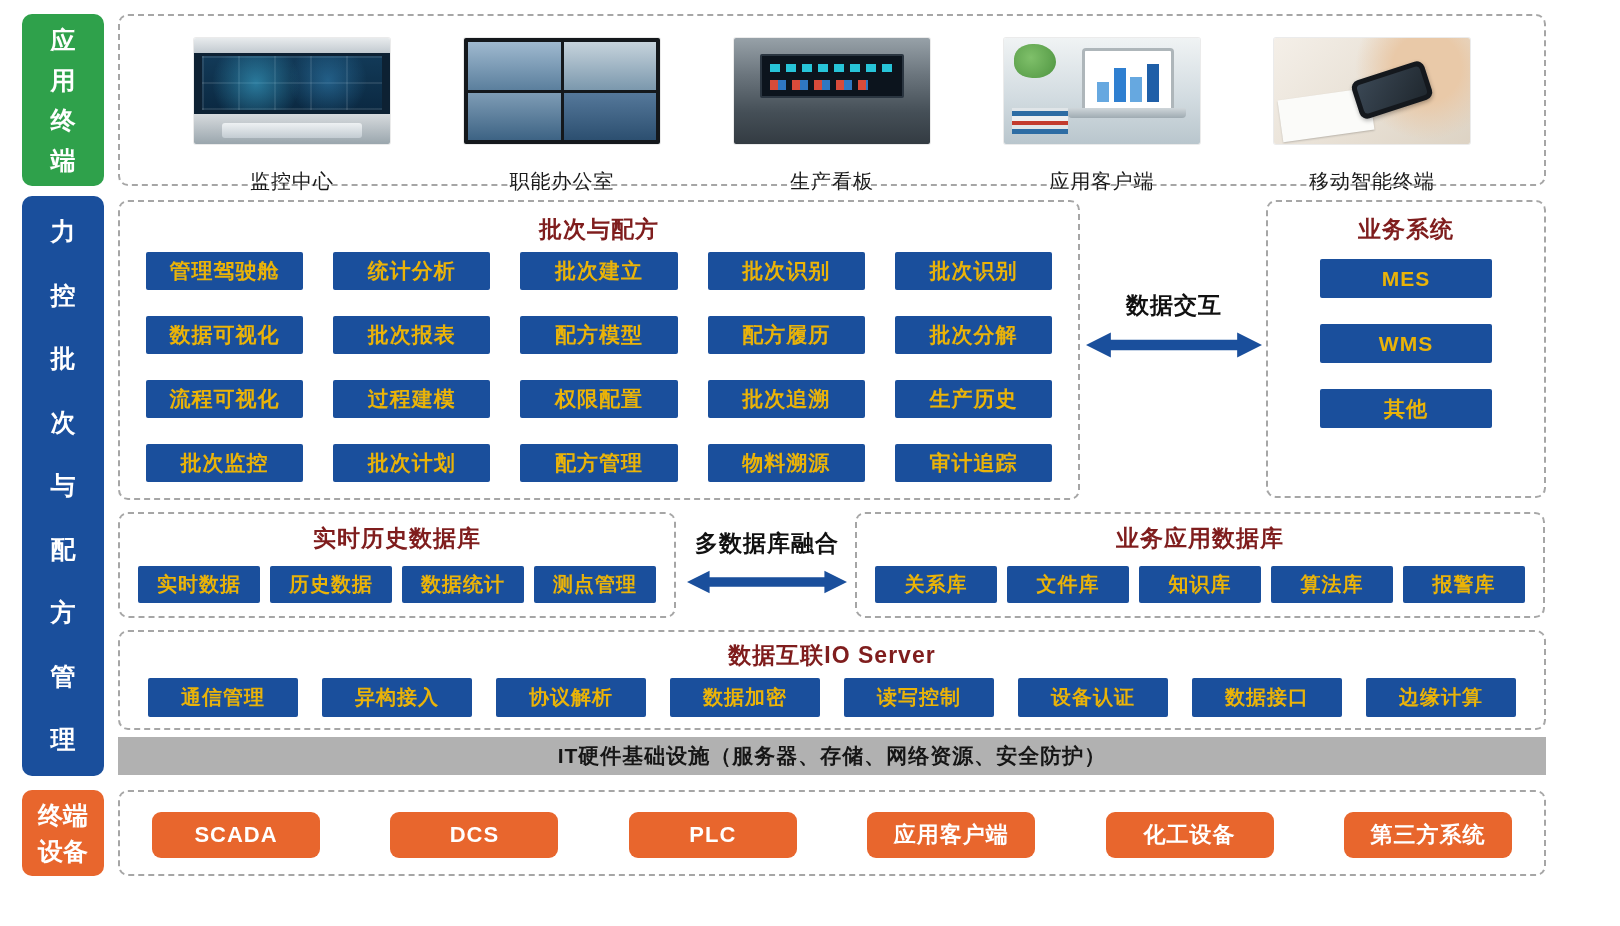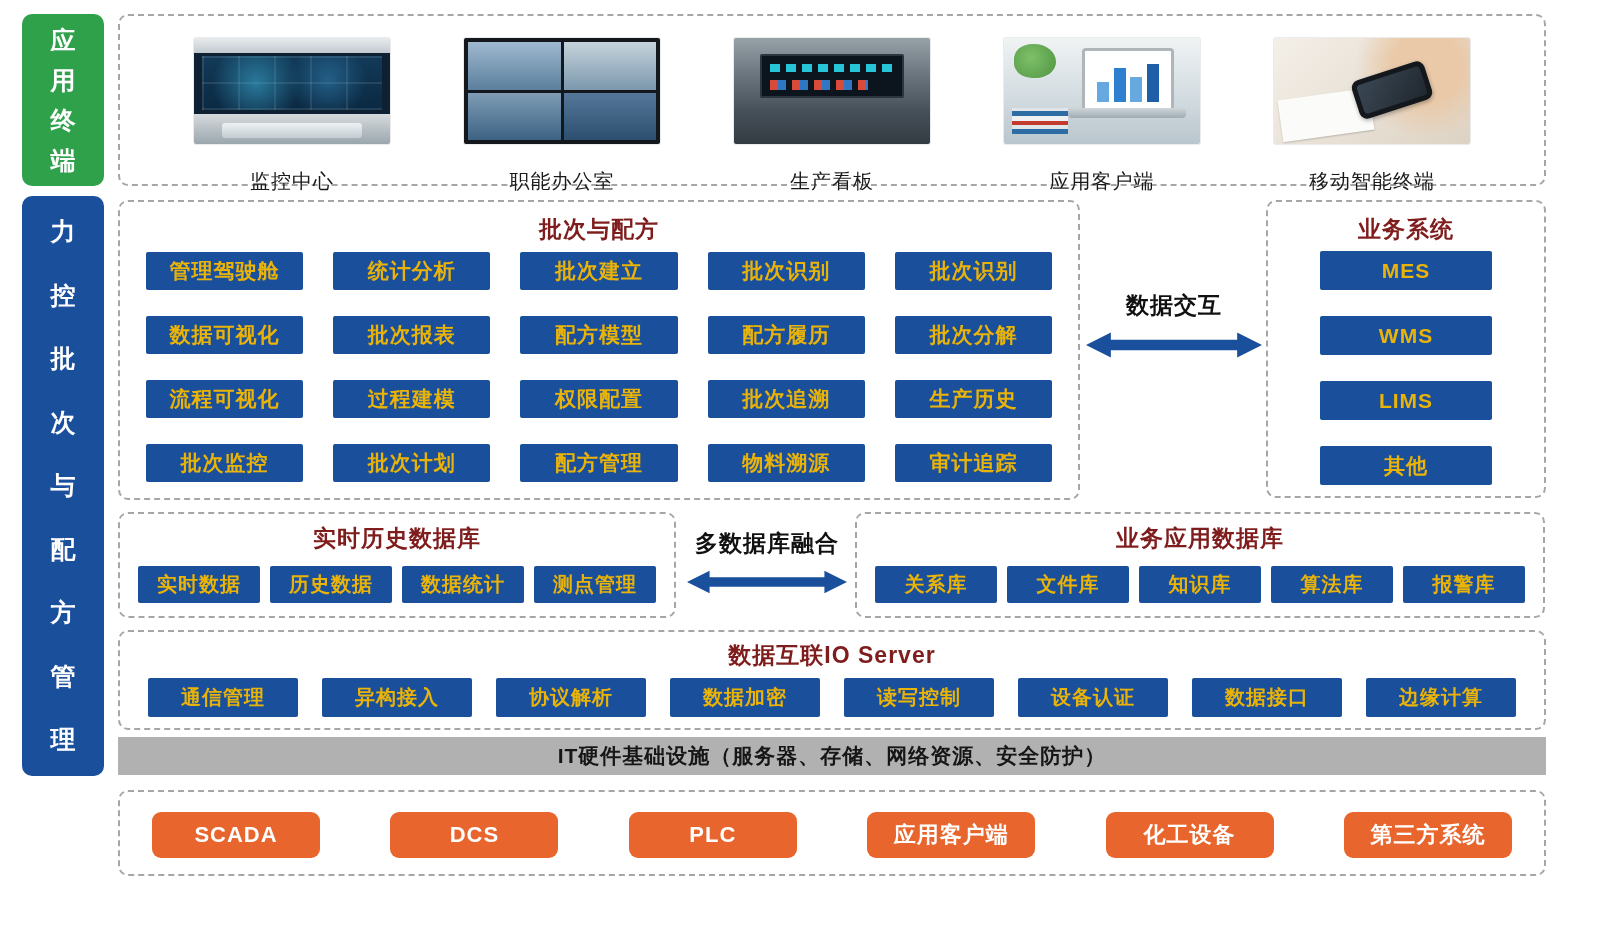--- a/index.html
+++ b/index.html
@@ -95,21 +95,21 @@
   
   .connector{position:absolute;display:flex;flex-direction:column;align-items:center}
   .connector .clabel{font-size:23px;font-weight:700;color:#111;letter-spacing:1px;white-space:nowrap}
   .connector svg{display:block;margin-top:10px}
   .conn-interaction{left:1086px;top:290px;width:176px}
   .conn-fusion{left:682px;top:528px;width:170px}
 
   
   .box-business{left:1266px;top:200px;width:280px;height:298px;display:flex;flex-direction:column;align-items:center}
   .box-business .sec-title{padding-top:12px}
-  .biz-list{margin-top:6px;display:flex;flex-direction:column;gap:26px;align-items:center}
+  .biz-list{margin-top:14px;display:flex;flex-direction:column;gap:26px;align-items:center}
   .biz-list .bbtn{width:172px;height:39px}
 
   
   .box-realtime{left:118px;top:512px;width:558px;height:106px}
   .box-realtime .sec-title{padding-top:9px}
   .rt-list{position:absolute;left:18px;right:18px;top:52px;display:flex;justify-content:space-between}
   .rt-list .bbtn{width:122px;height:37px;font-size:20px}
 
   .box-bizdb{left:855px;top:512px;width:690px;height:106px}
   .box-bizdb .sec-title{padding-top:9px}
@@ -134,20 +134,23 @@
 </head>
 <body>
 
 <div class="canvas">
 
   <div class="vbar bar-green">
     <div class="vtext">应用终端</div>
   </div>
   <div class="vbar bar-blue">
     <div class="vtext">力控批次与配方管理</div>
+  </div>
+  <div class="vbar bar-orange">
+    <div class="vtext">终端设备</div>
   </div>
 
   <div class="dbox box-terminals">
     <div class="terminal">
       <div class="photo p1">
         <div class="screens"></div>
         <div class="desk"></div>
       </div>
       <div class="caption">监控中心</div>
     </div>
@@ -243,21 +246,20 @@
   </div>
 
   <div class="dbox box-business">
     <div class="sec-title">业务系统</div>
     <div class="biz-list">
 
         <div class="bbtn">MES</div>
 
         <div class="bbtn">WMS</div>
 
-        <div class="bbtn">LIMS</div>
 
         <div class="bbtn">其他</div>
       </div>
   </div>
 
   <div class="dbox box-realtime">
     <div class="sec-title">实时历史数据库</div>
     <div class="rt-list">
 
         <div class="bbtn">实时数据</div>

